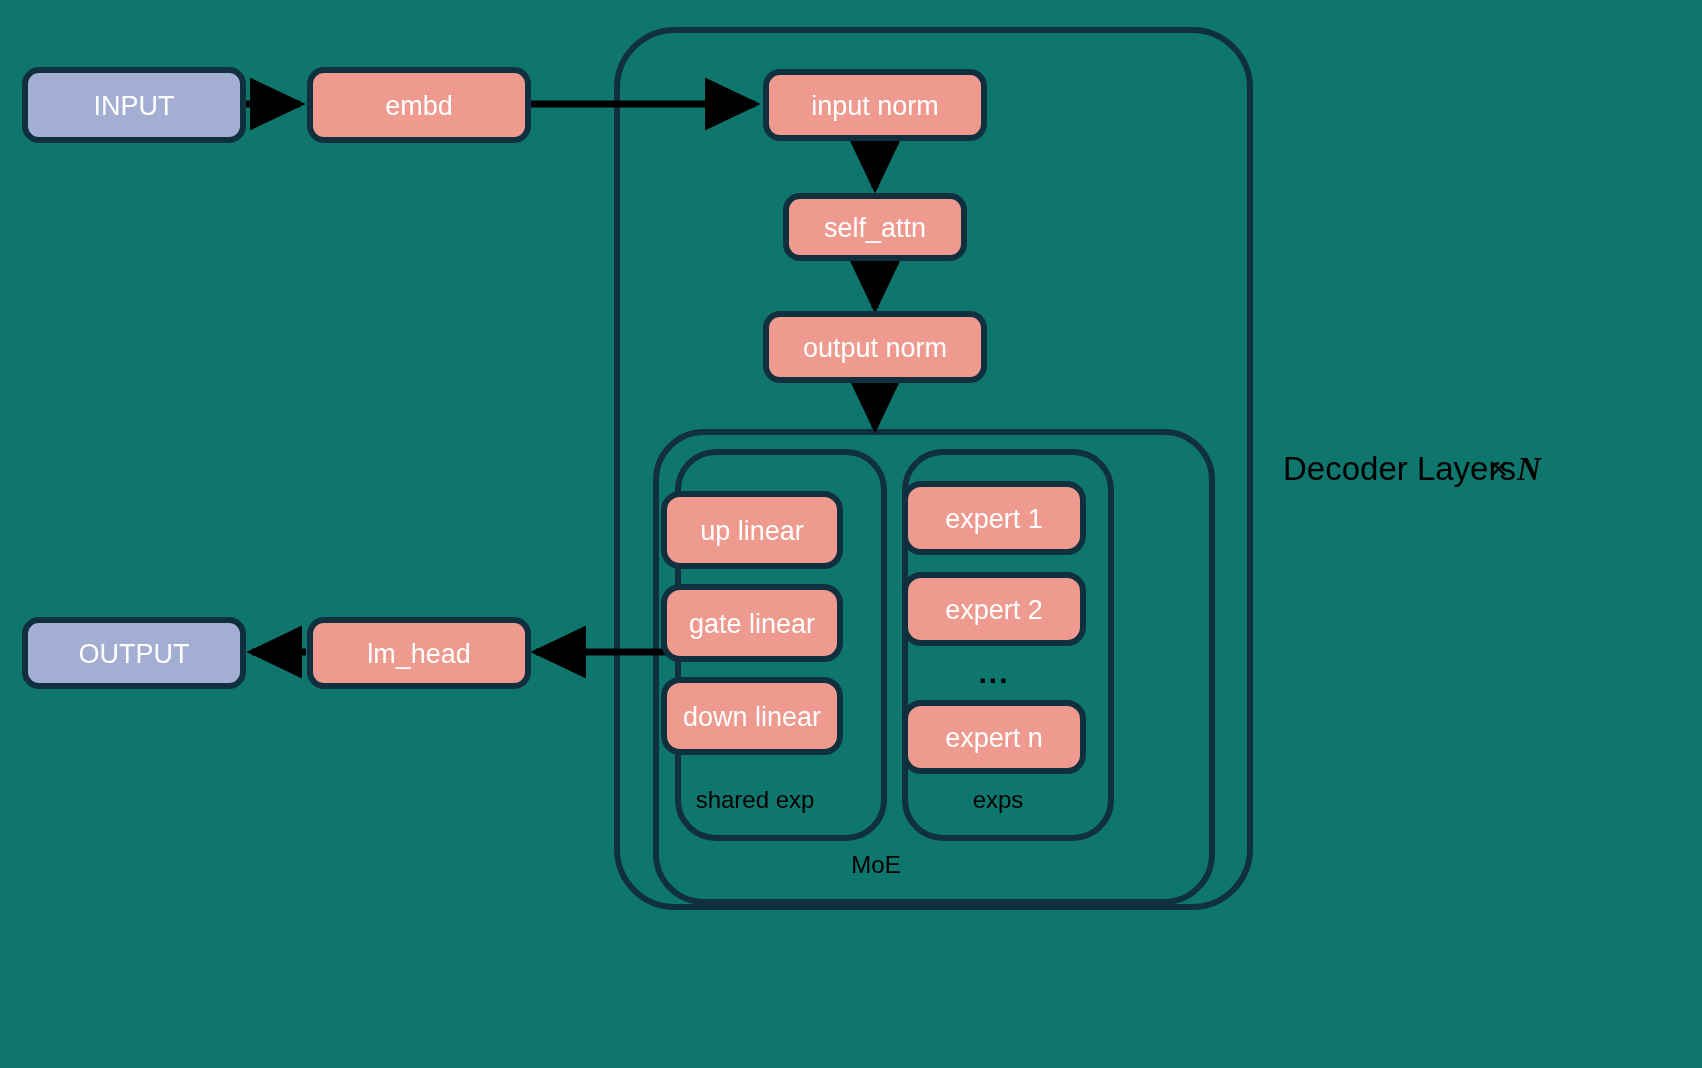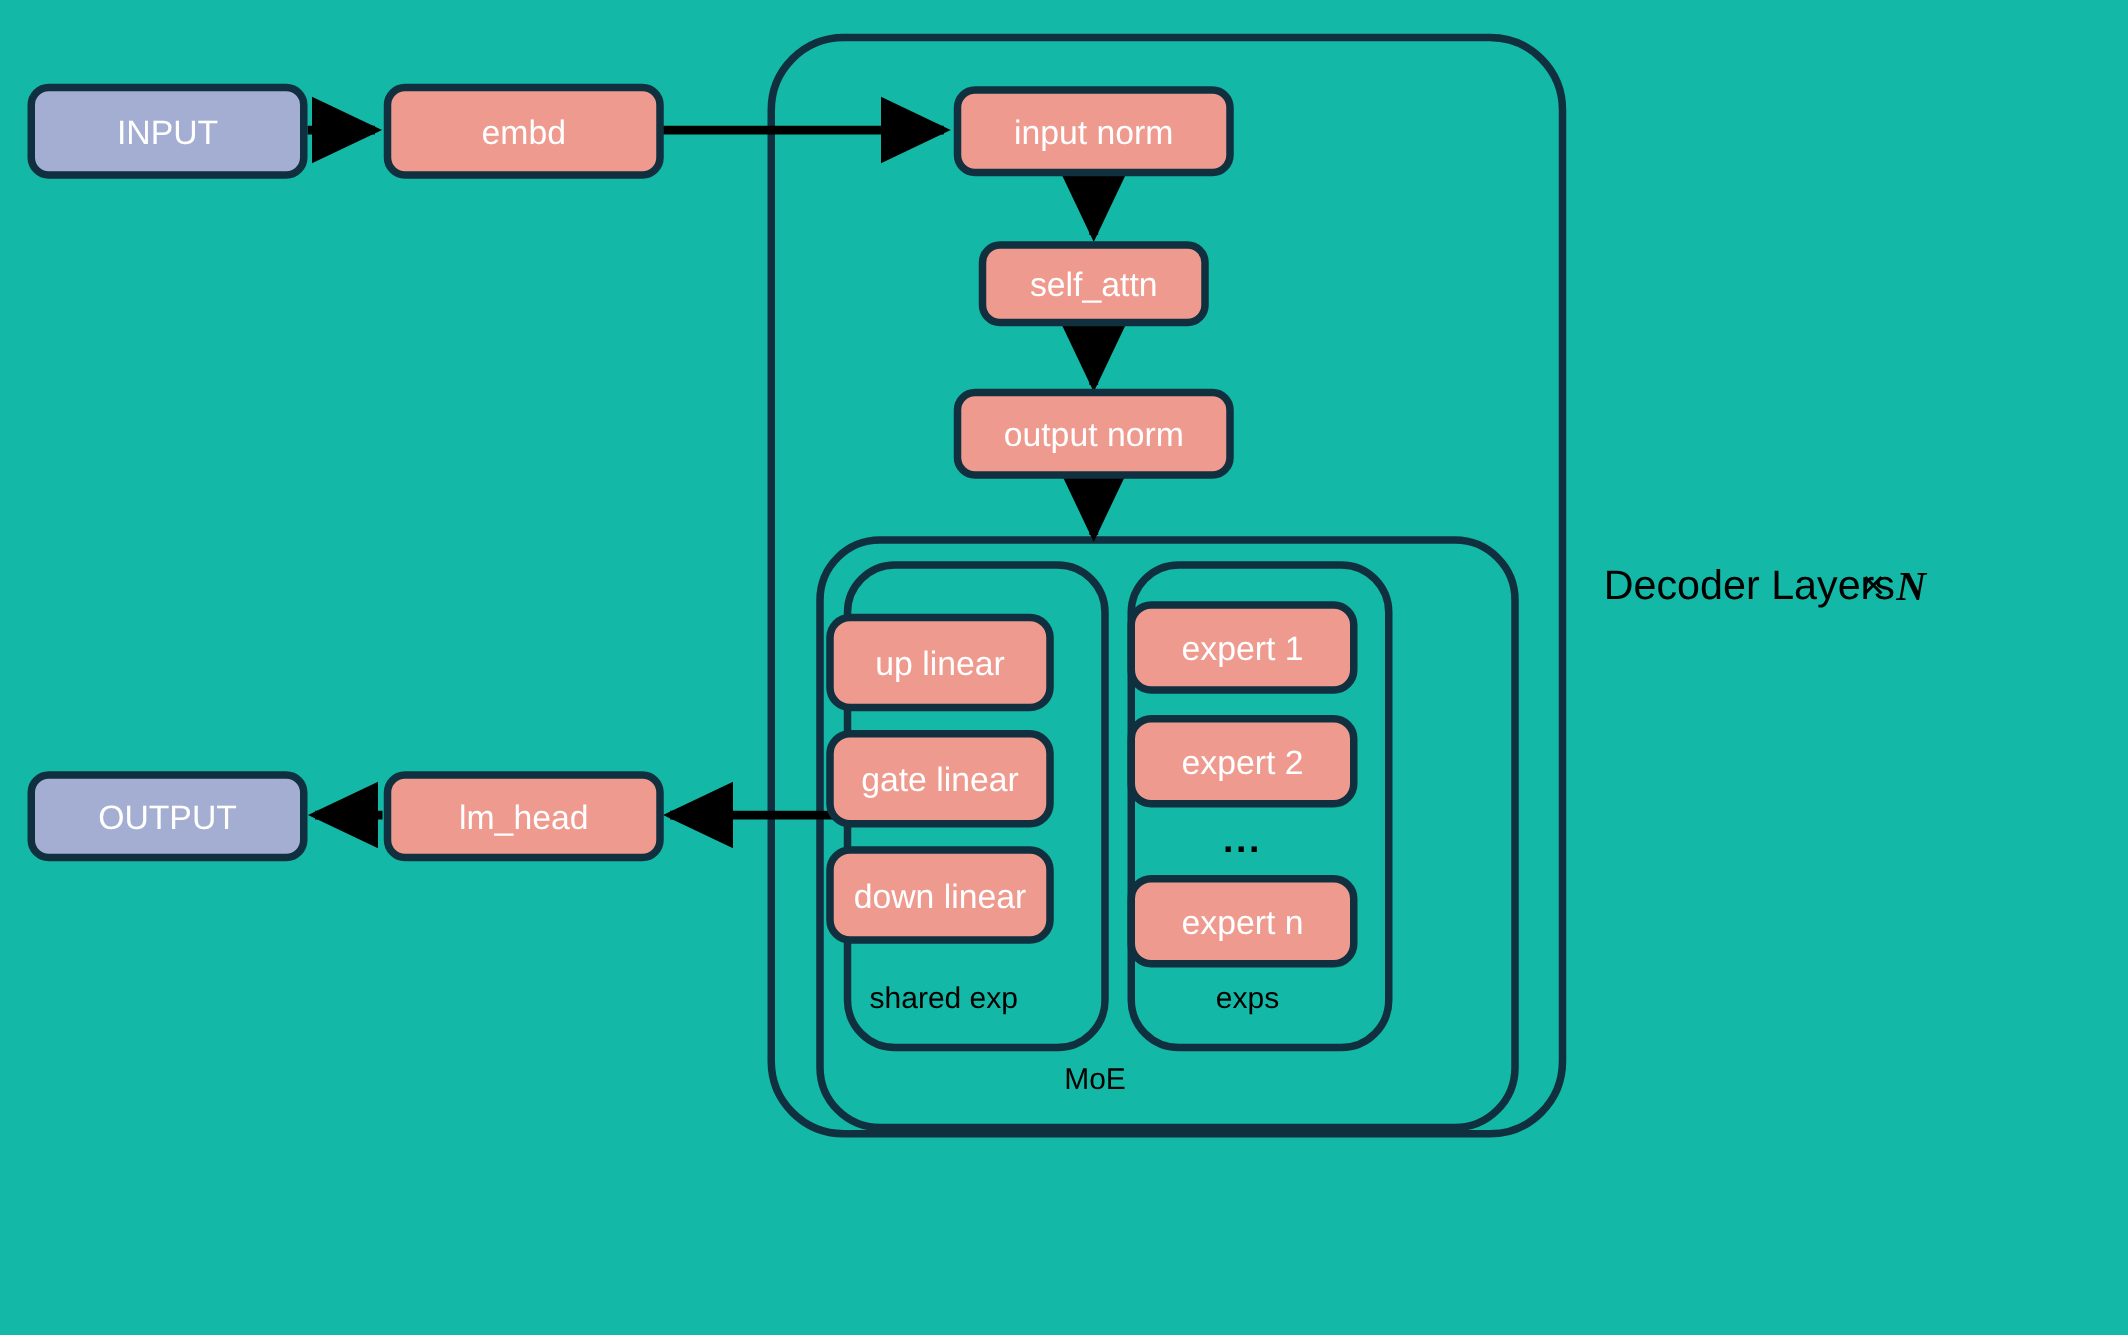--- a/index.html
+++ b/index.html
@@ -10,21 +10,21 @@
   body {
     width: 1702px;
     height: 1068px;
     overflow: hidden;
     font-family: "Liberation Sans", sans-serif;
   }
   #diagram-root {
     position: relative;
     width: 1702px;
     height: 1068px;
-    background: #14b8a6;
+    background: #0f766e;
   }
   svg.canvas {
     position: absolute;
     top: 0;
     left: 0;
     width: 1702px;
     height: 1068px;
     display: block;
   }
   .node-label {

